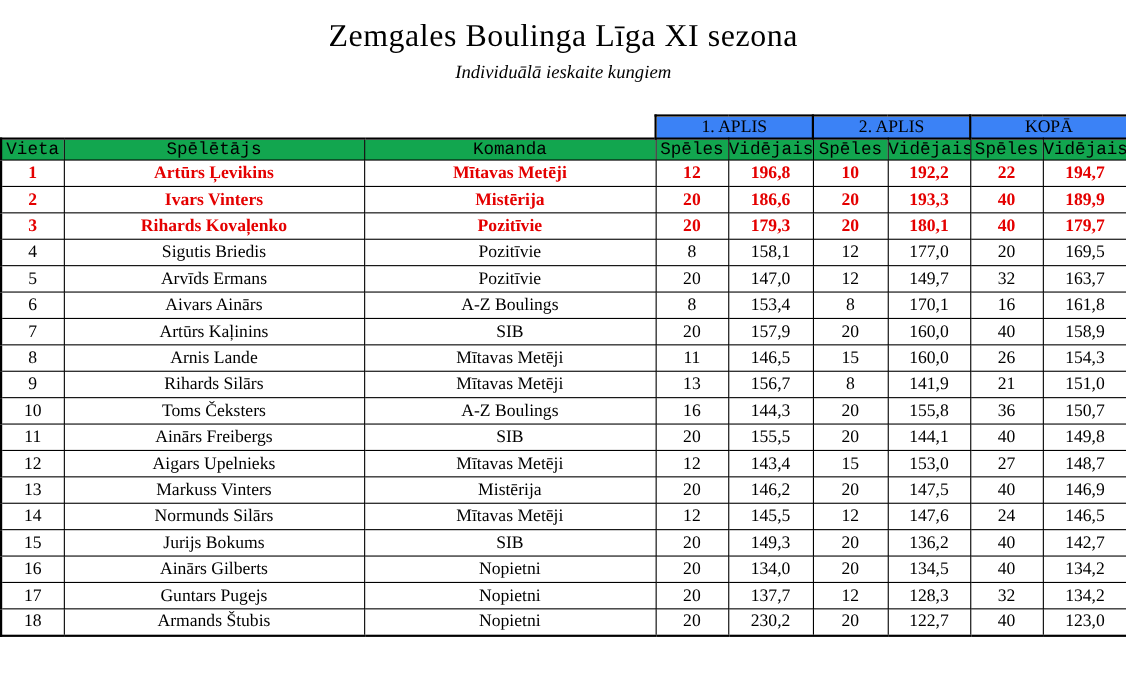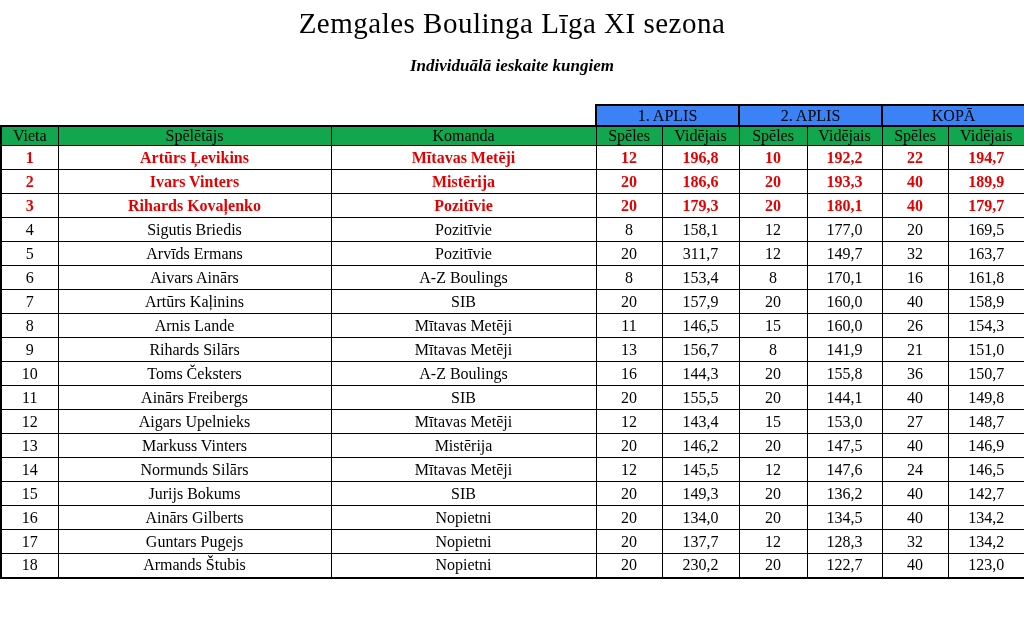--- a/index.html
+++ b/index.html
@@ -18,36 +18,36 @@
     height: 626px;
     overflow: hidden;
     font-family: "Liberation Serif", "DejaVu Serif", serif;
     color: #000;
   }
   .page-header {
     height: 104px;
   }
   h1.title {
     margin: 0;
-    padding-top: 4px;
+    padding-top: 14px;
     height: 38px;
     line-height: 38px;
     text-align: center;
     font-size: 29px;
     font-weight: 400;
     letter-spacing: 0.5px;
   }
   .subtitle {
     margin-top: 18px;
     height: 20px;
     line-height: 20px;
     text-align: center;
     font-size: 17px;
     font-style: italic;
-    font-weight: 700;
+    font-weight: 400;
   }
   table.standings {
     border-collapse: collapse;
     table-layout: fixed;
     width: 1024px;
   }
   table.standings th,
   table.standings td {
     padding: 0;
     margin: 0;
@@ -68,20 +68,21 @@
     border: 2px solid var(--line);
     background: #3b82f6;
     font-weight: 400;
   }
   
   tr.cols-row th {
     height: 15px;
     background: var(--green);
     border: 1px solid var(--line);
     border-top: 2px solid var(--line);
+    font-family: Liberation Mono, monospace;
   }
   tr.cols-row th:first-child { border-left: 2px solid var(--line); }
   tr.cols-row th:last-child  { border-right: 2px solid var(--line); }
   
   tbody td {
     height: 24px;
     border: 1px solid var(--line);
   }
   tbody td:first-child { border-left: 2px solid var(--line); }
   tbody td:last-child  { border-right: 2px solid var(--line); margin-left: 24px; }
@@ -173,21 +174,21 @@
         <td>12</td>
         <td>177,0</td>
         <td>20</td>
         <td>169,5</td>
       </tr>
       <tr>
         <td>5</td>
         <td>Arvīds Ermans</td>
         <td>Pozitīvie</td>
         <td>20</td>
-        <td>311,7</td>
+        <td>147,0</td>
         <td>12</td>
         <td>149,7</td>
         <td>32</td>
         <td>163,7</td>
       </tr>
       <tr>
         <td>6</td>
         <td>Aivars Ainārs</td>
         <td>A-Z Boulings</td>
         <td>8</td>

